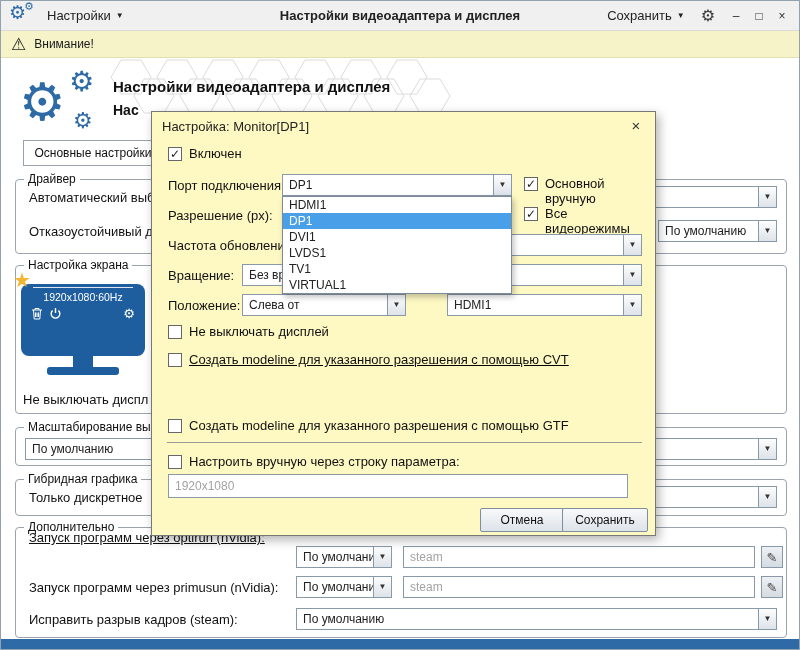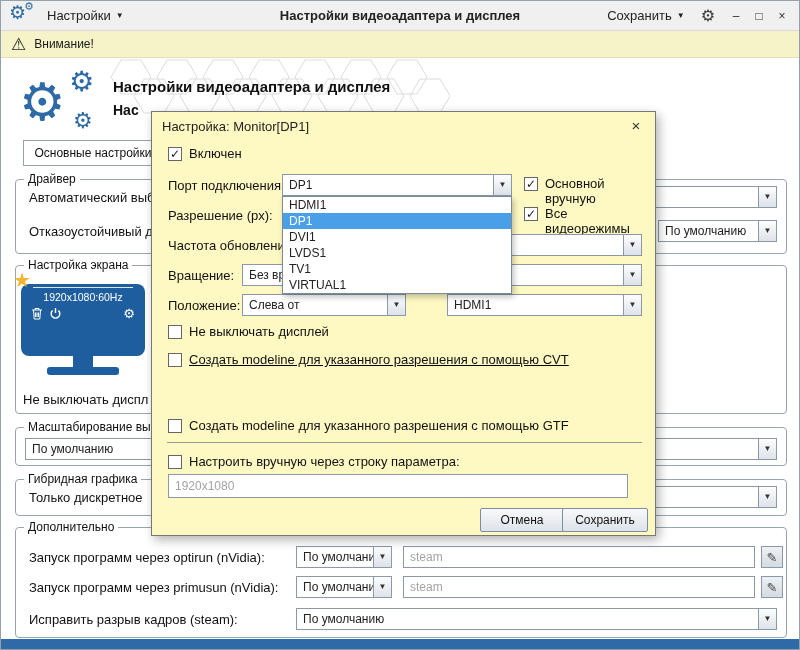--- a/index.html
+++ b/index.html
@@ -202,21 +202,21 @@
     <div class="dd" style="left:400px;top:428px;width:376px;">
       <span class="dd-text"></span>
       <span class="dd-btn">
           <span class="dd-caret">▼</span>
         </span>
     </div>
 
     <fieldset style="left:14px;top:462px;width:772px;height:118px;">
       <legend>Дополнительно</legend>
     </fieldset>
-    <span class="lbl" style="left:28px;top:492px;">Запуск программ через optirun (nVidia):</span>
+    <span class="lbl" style="left:28px;top:472px;text-decoration:underline;">Запуск программ через optirun (nVidia):</span>
     <div class="dd" style="left:295px;top:488px;width:96px;">
       <span class="dd-text">По умолчанию</span>
       <span class="dd-btn">
           <span class="dd-caret">▼</span>
         </span>
     </div>
     <input class="txtinput" style="left: 402px; top: 488px; width: 352px;" placeholder="steam">
     <div class="editbtn" style="left:760px;top:488px;">
         <span>✎</span>
       </div>

